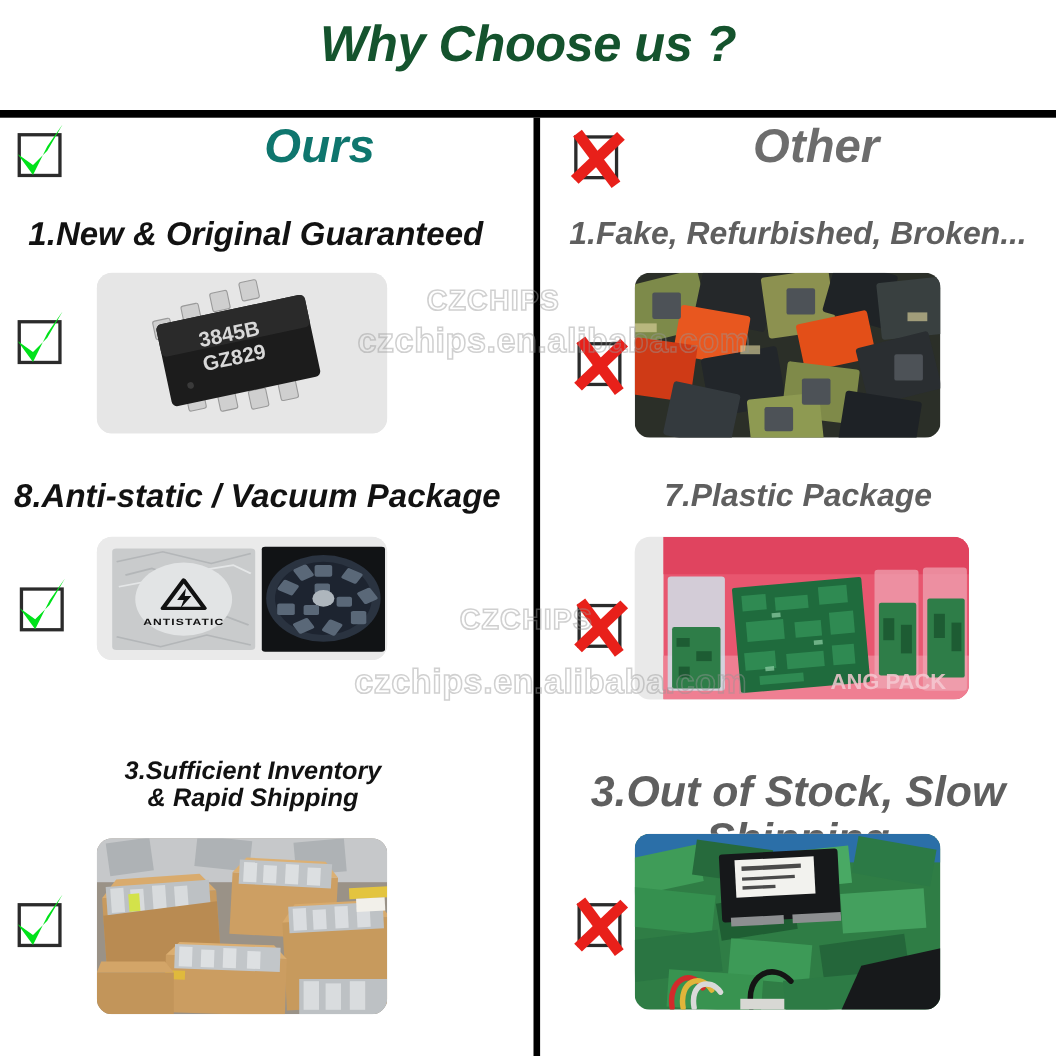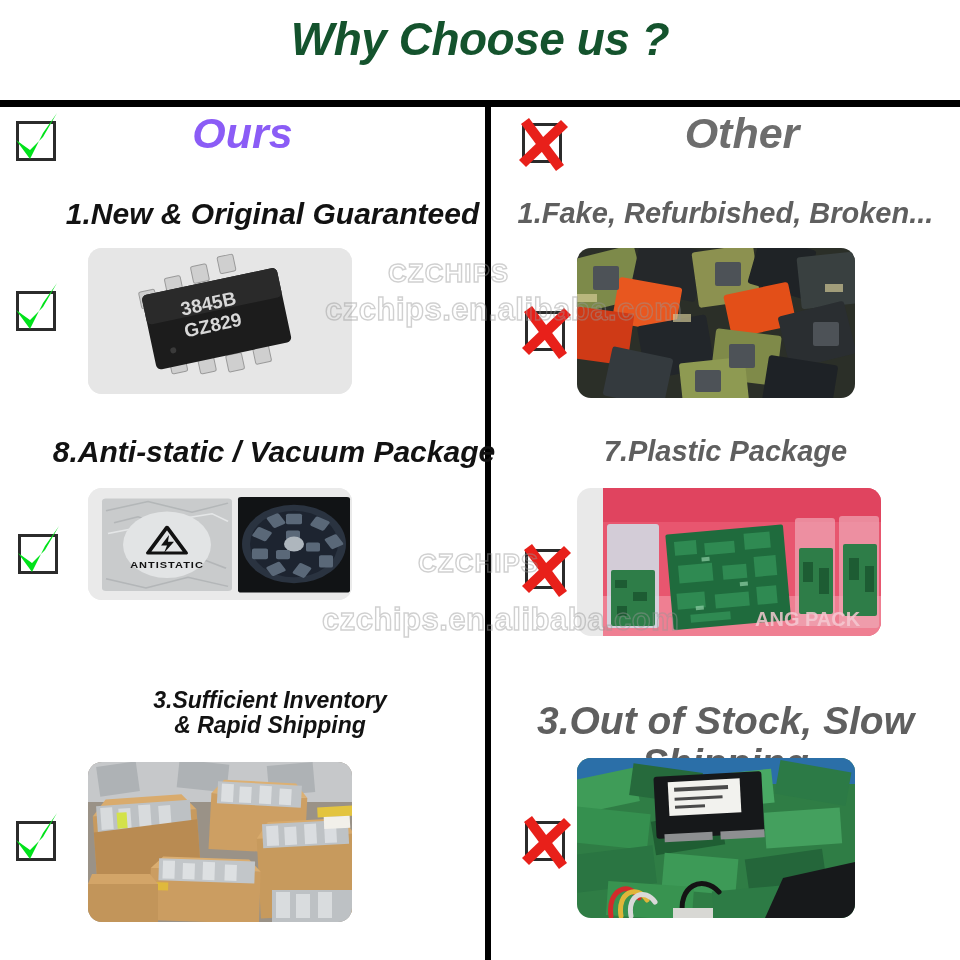--- a/index.html
+++ b/index.html
@@ -64,21 +64,21 @@
 
   .head-label {
     position: absolute;
     top: 2px;
     width: 100%;
     text-align: center;
     font-size: 43px;
     font-weight: bold;
     font-style: italic;
   }
-  .head-label.ours  { color: #8b5cf6; }
+  .head-label.ours  { color: #0f766e; padding-left: 48px; }
   .head-label.other { color: #6d6d6d; }
 
   
   .mark {
     position: absolute;
     width: 52px;
     height: 52px;
   }
   .mark .box {
     position: absolute;
@@ -99,21 +99,21 @@
     overflow: visible;
   }
 
   
   .row-title {
     position: absolute;
     font-weight: bold;
     font-style: italic;
     line-height: 1.08;
   }
-  .row-title.ours  { color: #121212; margin-left: 40px; }
+  .row-title.ours  { color: #121212; }
   .row-title.other { color: #5f5f5f; }
 
   
   .photo {
     position: absolute;
     border-radius: 14px;
     overflow: hidden;
     background: #e9e9e9;
   }
   .photo svg { display: block; width: 100%; height: 100%; }

